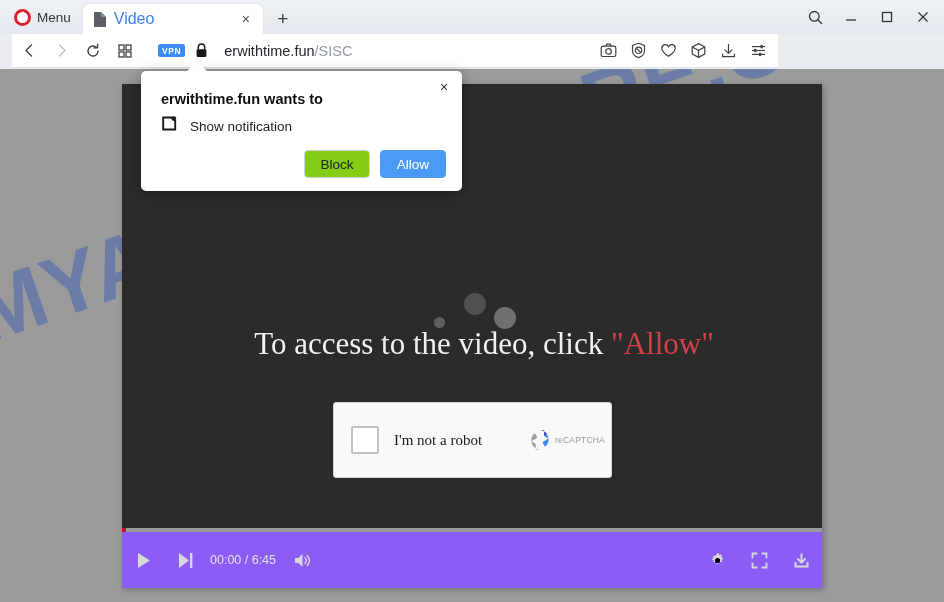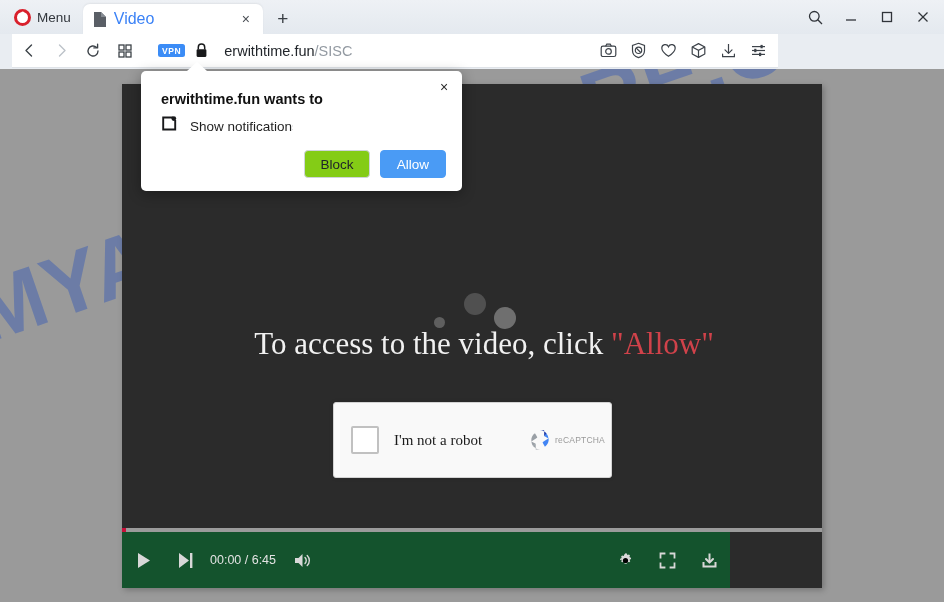--- a/index.html
+++ b/index.html
@@ -151,22 +151,22 @@
     font-family: "Liberation Serif", serif; flex: 1;
   }
   .rc-brand {
     width: 78px; margin-right: 6px; text-align: center;
     display: flex; flex-direction: row; align-items: center; gap: 2px;
   }
   .rc-brand .rc-name { font-size: 8.5px; color: #9a9a9a; letter-spacing: .2px; }
 
   
   .controls {
-    position: absolute; left: 0; bottom: 0; width: 608px; height: 56px;
-    background: #14532d; display: flex; align-items: center;
+    position: absolute; left: 0; bottom: 0; width: 700px; height: 56px;
+    background: #8b5cf6; display: flex; align-items: center;
   }
   .progress {
     position: absolute; left: 0; top: -4px; width: 700px; height: 4px;
     background: #9b9b9b;
   }
   .progress .played { position: absolute; left: 0; top: 0; width: 4px; height: 4px; background: #c8103a; }
   .ctrl {
     width: 42px; height: 56px; cursor: pointer;
     display: flex; align-items: center; justify-content: center;
     color: #d8d8d8;

